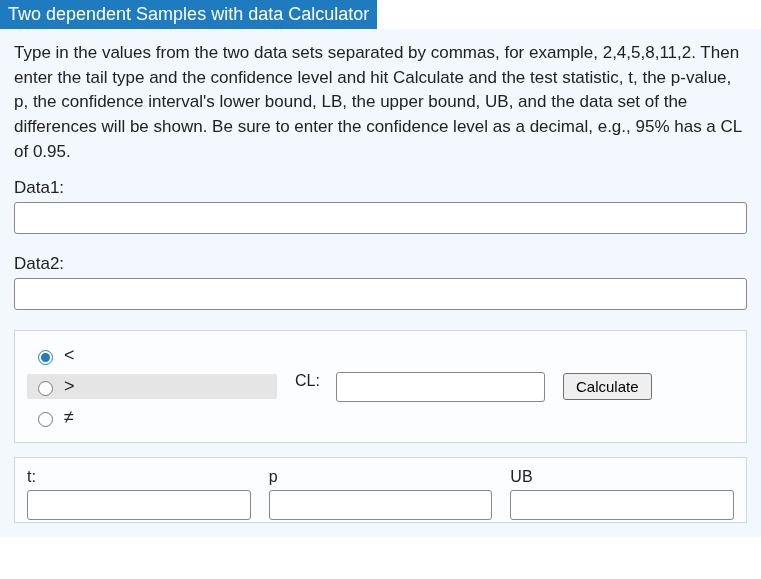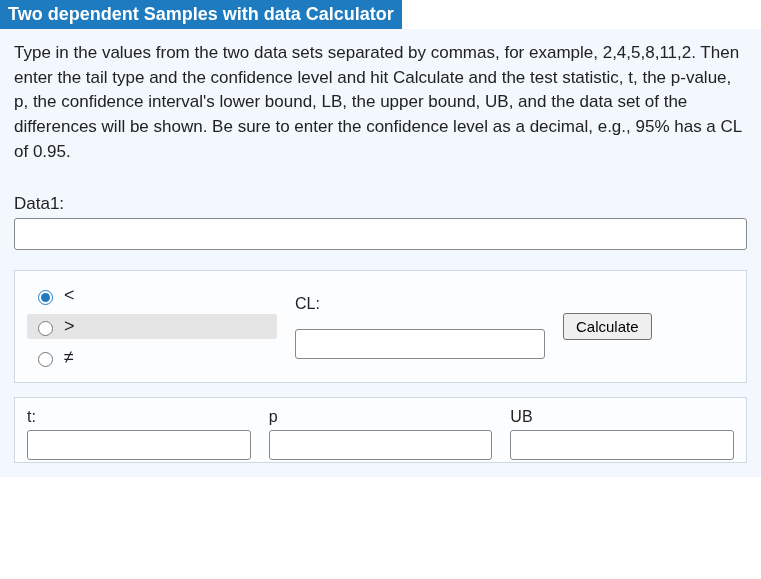--- a/index.html
+++ b/index.html
@@ -9,31 +9,30 @@
     font-family: "Segoe UI", Tahoma, Geneva, Verdana, sans-serif;
     background: #fff;
     width: 761px;
   }
   .header-bar {
     background: #1f7bbf;
     color: #fff;
     padding: 4px 8px;
     font-size: 18px;
     display: inline-block;
-    font-weight: bold;
   }
   .panel {
     background: #f2f8fd;
     padding: 12px 14px 14px 14px;
   }
   .intro {
     font-size: 17px;
     color: #222;
     line-height: 1.45;
-    margin-bottom: 30px;
+    margin-bottom: 14px;
   }
   .field-label {
     font-size: 17px;
     color: #222;
     margin-bottom: 4px;
   }
   .wide-input {
     width: 100%;
     height: 32px;
     border: 1px solid #888;
@@ -73,21 +72,21 @@
   .radio-row input[type="radio"] {
     width: 15px; height: 15px;
     accent-color: #1f7bbf;
   }
   .radio-row .sym {
     font-size: 18px;
     color: #222;
   }
   .cl-col {
     display: flex;
-    flex-direction: column;
+    flex-direction: row;
     gap: 16px;
     width: 250px;
   }
   .cl-col label {
     font-size: 16px;
     color: #222;
   }
   .cl-col input {
     width: 100%;
     height: 30px;
@@ -144,20 +143,24 @@
 
 <div class="panel">
 
   <div class="intro">Type in the values from the two data sets separated by commas, for example, 2,4,5,8,11,2.  Then enter the tail type and the confidence level and hit Calculate and the test statistic, t, the p-value, p, the confidence interval's lower bound, LB, the upper bound, UB, and the data set of the differences will be shown.  Be sure to enter the confidence level as a decimal, e.g., 95% has a CL of 0.95.</div>
 
   <div class="block-spacer">
     <div class="field-label">Data1:</div>
     <input class="wide-input" type="text" value="" style="">
   </div>
 
+  <div class="block-spacer">
+    <div class="field-label">Data2:</div>
+    <input class="wide-input" type="text" value="" style="">
+  </div>
 
   <div class="options-box">
     <div class="radio-col">
       <label class="radio-row sel">
         <input type="radio" name="tail" checked="" style="">
         <span class="sym">&lt;</span>
       </label>
       <label class="radio-row hl">
         <input type="radio" name="tail" style="">
         <span class="sym">&gt;</span>

